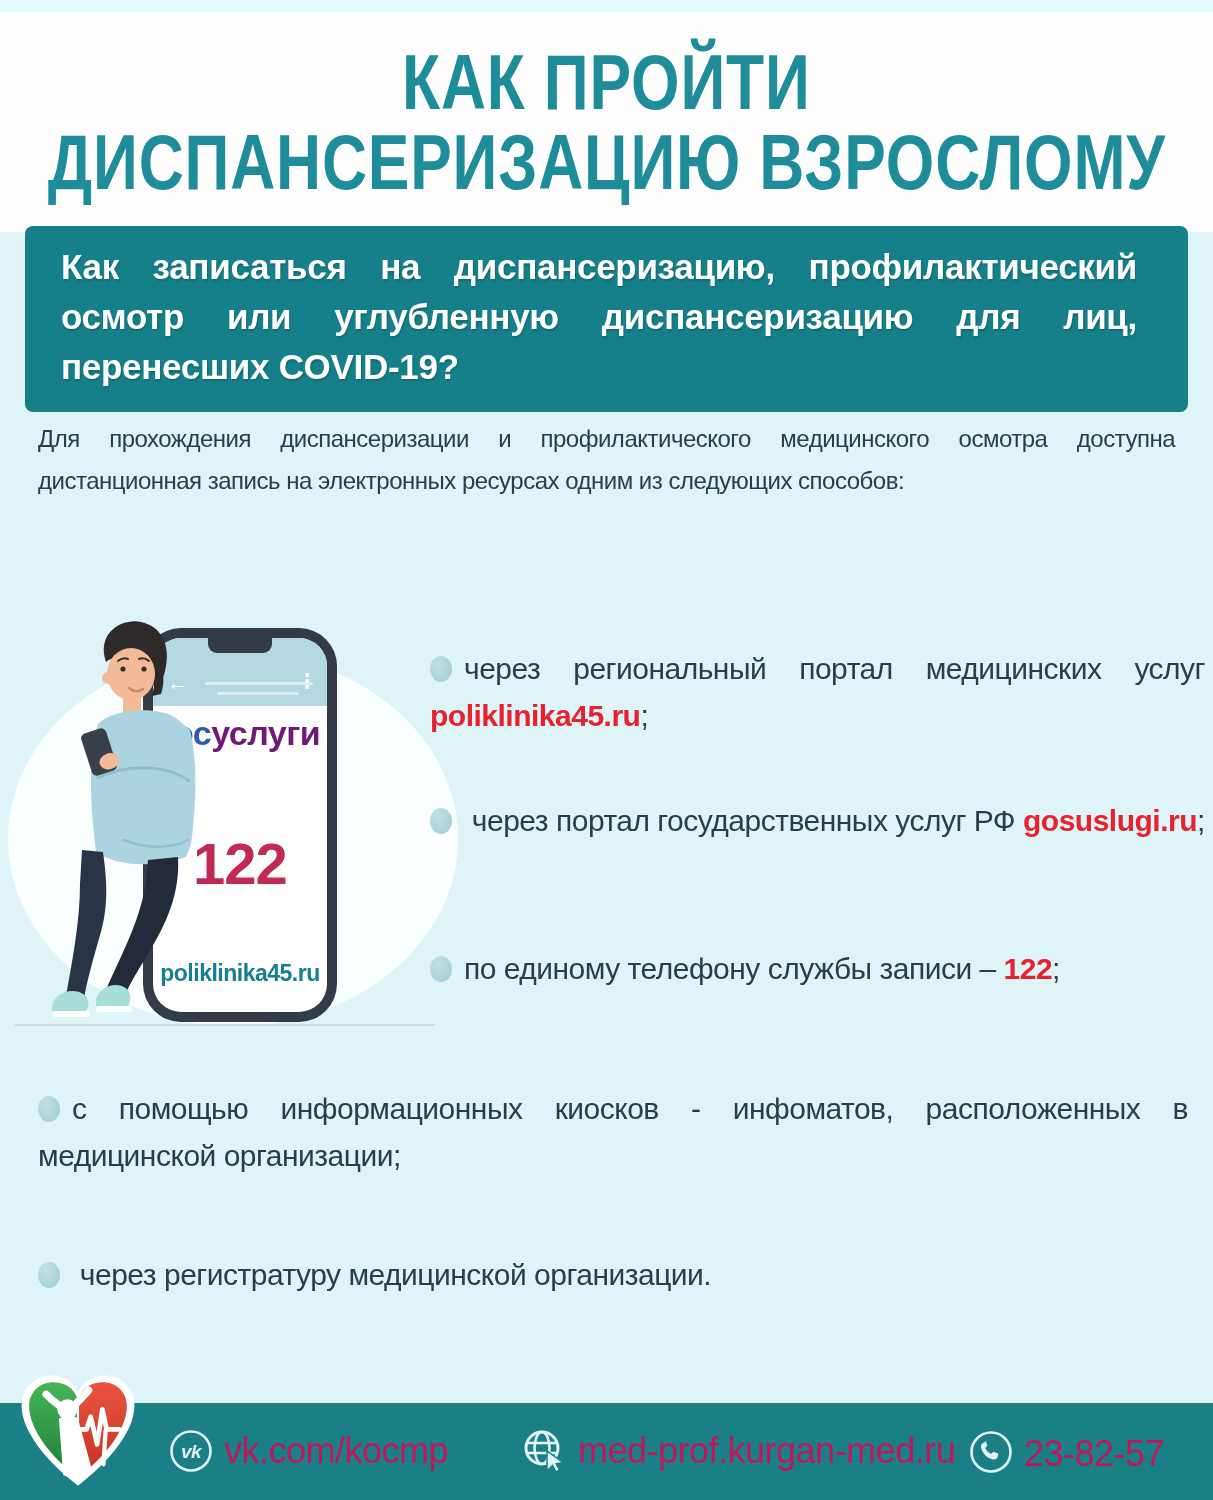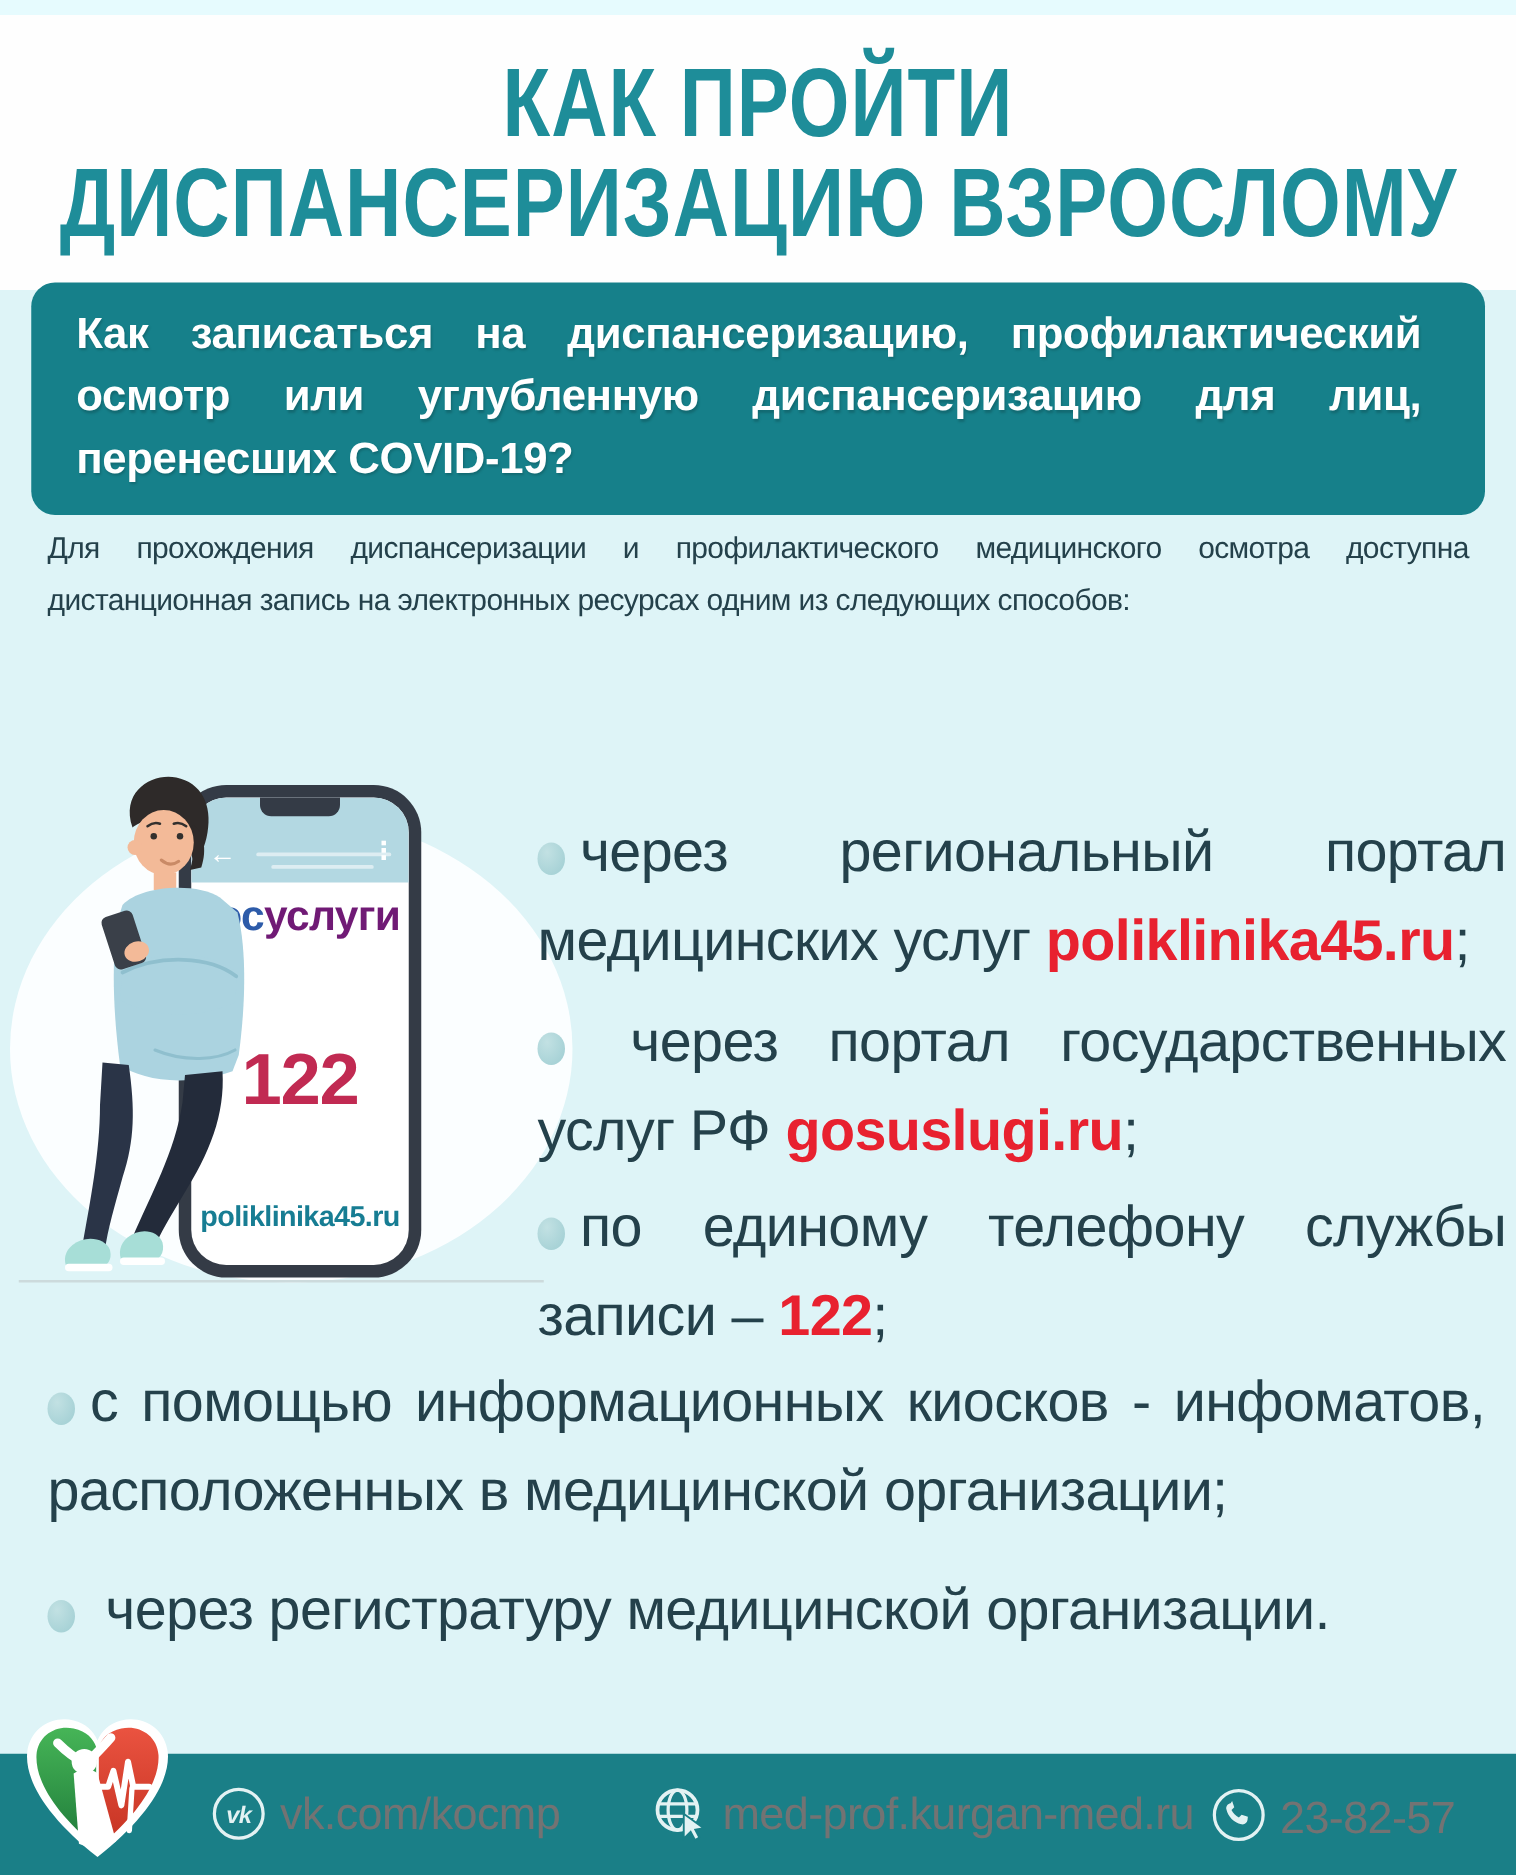--- a/index.html
+++ b/index.html
@@ -10,21 +10,21 @@
   
   .topstrip { position:absolute; left:0; top:0; width:1213px; height:12px; background:#e6fbfe; }
   .header { position:absolute; left:0; top:12px; width:1213px; height:220px; background:#fefefe;
             display:flex; flex-direction:column; align-items:center; justify-content:center; }
   .title-line { display:inline-block; transform:scaleX(0.8); transform-origin:50% 50%;
                 white-space:nowrap; color:#1e8d99; font-weight:bold; font-size:78px;
                 line-height:80px; letter-spacing:1px; }
 
   
   .qbox { position:absolute; left:25px; top:226px; width:1163px; background:#16808a;
-          border-radius:19px; padding:16px 51px 20px 36px; }
+          border-radius:8px; padding:16px 51px 20px 36px; }
   .qbox p { color:#ffffff; font-weight:bold; font-size:35px; line-height:1.43;
             text-align:justify; text-shadow:1px 2px 2px rgba(0,0,0,.18); letter-spacing:-0.3px; }
 
   
   .intro { position:absolute; left:38px; top:418px; width:1137px; color:#24414b;
            font-size:24px; line-height:1.75; text-align:justify; letter-spacing:-0.5px; }
 
   
   .blob { position:absolute; left:8px; top:652px; width:450px; height:374px;
           background:#fbfeff; border-radius:50%; }
@@ -43,34 +43,34 @@
   .gos-logo { position:absolute; left:0; top:76px; width:100%; text-align:center;
               font-size:34px; font-weight:bold; letter-spacing:-0.5px; }
   .gos-blue { color:#2d5ba9; } .gos-red { color:#701a75; }
   .hotline { position:absolute; left:0; top:192px; width:100%; text-align:center;
              color:#c12a52; font-size:58px; font-weight:bold; letter-spacing:-1px; }
   .siteurl { position:absolute; left:0; top:322px; width:100%; text-align:center;
              color:#177d93; font-size:23px; font-weight:bold; letter-spacing:-0.5px; }
   .person { position:absolute; left:28px; top:612px; width:250px; height:418px; }
 
   
-  .b { color:#24414b; font-size:46px; line-height:1.55; text-align:justify; letter-spacing:-0.5px; }
+  .b { color:#24414b; font-size:30px; line-height:1.55; text-align:justify; letter-spacing:-0.5px; }
   .dot { display:inline-block; width:22px; height:26px; border-radius:50%;
          background:radial-gradient(ellipse at 35% 30%, #c2e1e3, #9ecdd2); vertical-align:-3px; margin-right:12px; }
   .red { color:#e8212f; font-weight:bold; }
   .b1 { position:absolute; left:430px; top:646px; width:775px; }
   .b2 { position:absolute; left:430px; top:798px; width:775px; }
   .b3 { position:absolute; left:430px; top:946px; width:775px; }
   .b4 { position:absolute; left:38px;  top:1086px; width:1150px; }
   .b5 { position:absolute; left:38px;  top:1252px; width:1150px; }
 
   
   .footer { position:absolute; left:0; top:1403px; width:1213px; height:97px; background:#1a7f87; }
   .f-item { position:absolute; top:1427px; height:48px; display:flex; align-items:center; gap:10px;
-            color:#737373; font-size:36px; letter-spacing:-0.5px; }
+            color:#be185d; font-size:36px; letter-spacing:-0.5px; }
   .f-vk { left:168px; } .f-site { left:520px; } .f-phone { left:968px;align-items:flex-end; }
   .logo { position:absolute; left:14px; top:1369px; width:128px; height:122px; }
 </style>
 </head>
 <body>
 
 <div class="canvas">
 
   <div class="topstrip"></div>
 

